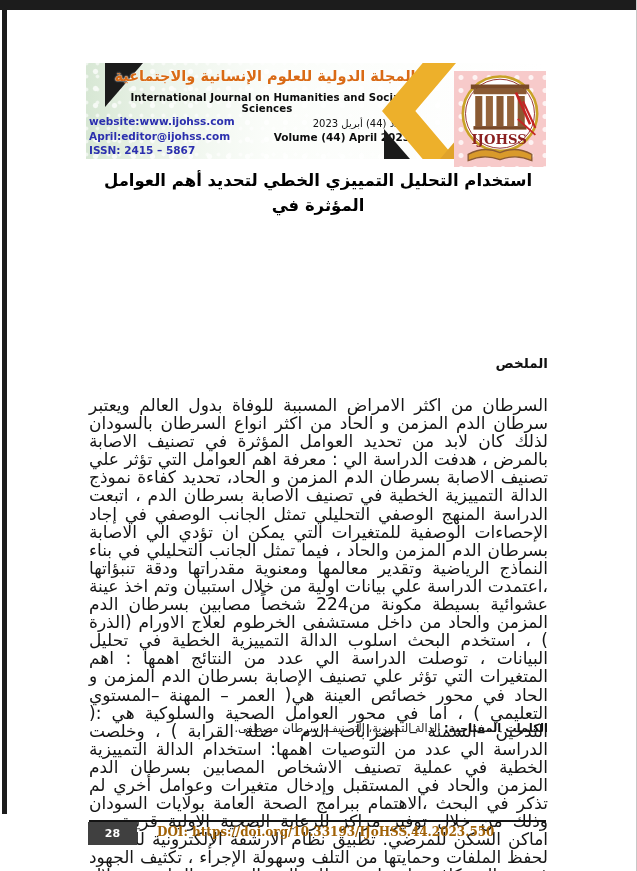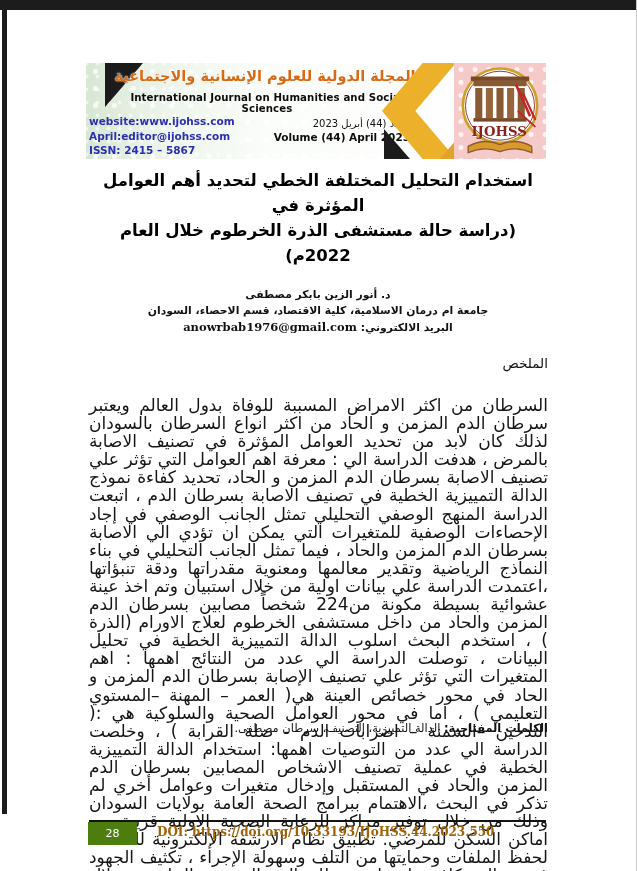--- a/index.html
+++ b/index.html
@@ -31,44 +31,44 @@
   .issue{position:absolute;left:178px;top:55px;width:146px;text-align:right;}
   .issue-ar{font-size:10px;direction:rtl;color:#111;}
   .issue-en{font-size:10.5px;font-weight:bold;color:#0d0d0d;margin-top:2px;}
   .chev-zone{position:absolute;right:90px;top:0;width:74px;height:96px;}
   .chev-gold{position:absolute;inset:0;background:#edb02b;
     clip-path:polygon(55% 0,100% 0,45% 50%,100% 100%,55% 100%,0 50%);}
   .chev-black{position:absolute;left:2px;bottom:0;width:26px;height:30px;background:#1b1b1b;
     clip-path:polygon(0 0,100% 100%,0 100%);}
   .chev-gold2{position:absolute;right:-6px;bottom:0;width:22px;height:26px;background:#e0a32a;
     clip-path:polygon(100% 0,100% 100%,0 100%);}
-  .pink-panel{position:absolute;right:0;top:0;width:92px;height:96px;background:#f7caca;}
+  .pink-panel{position:absolute;right:0;top:8px;width:92px;height:96px;background:#f7caca;}
   .pink-panel .floral{position:absolute;inset:0;
     background-image:radial-gradient(circle,rgba(255,255,255,0.9) 2px,rgba(255,255,255,0) 3px);
     background-size:14px 13px;opacity:.85;}
   .logo-wrap{position:absolute;right:1px;top:2px;width:90px;height:92px;}
 
   
   .paper-title{position:absolute;left:88px;top:168px;width:460px;text-align:center;
     font-weight:bold;font-size:16.5px;line-height:25px;color:#000;direction:rtl;}
   .author-block{position:absolute;left:88px;top:287px;width:460px;text-align:center;
     font-weight:bold;font-size:10.8px;line-height:16px;direction:rtl;}
   .author-email-line{direction:rtl;}
   .author-email-line .mail{font-family:"DejaVu Serif",serif;font-size:11.5px;}
 
-  .abs-head{position:absolute;right:89px;top:355px;font-weight:normal;font-size:13.5px;direction:rtl;}
+  .abs-head{position:absolute;right:89px;top:355px;font-weight:bold;font-size:13.5px;direction:rtl;}
   .abs-body{position:absolute;left:89px;top:379px;width:459px;direction:rtl;
     text-align:justify;font-size:17px;line-height:18.1px;color:#151515;}
   .keywords{position:absolute;left:89px;top:721px;width:459px;direction:rtl;font-size:11.4px;}
   .keywords .kw-label{font-weight:bold;}
 
   
   .footer-rule{position:absolute;left:89px;top:820px;width:457px;height:2px;background:#141414;}
-  .page-badge{position:absolute;left:88px;top:822px;width:49px;height:23px;background:#4d7c0f;
-    color:#ffffff;font-weight:normal;font-size:11px;display:flex;align-items:center;justify-content:center;}
+  .page-badge{position:absolute;left:88px;top:822px;width:49px;height:23px;background:#404040;
+    color:#ffffff;font-weight:bold;font-size:11px;display:flex;align-items:center;justify-content:center;}
   .doi{position:absolute;left:147px;top:825px;font-weight:bold;font-size:12px;color:#a16207;
     font-family:"DejaVu Serif",serif;white-space:nowrap;margin-left:10px;}
 </style>
 </head>
 <body>
 
 <div class="page">
 
   <div class="top-border"></div>
   <div class="left-border"></div>
@@ -121,32 +121,23 @@
 
           <text x="49" y="80" text-anchor="middle" font-size="15" font-weight="bold" fill="#8a1f1f" font-family="DejaVu Serif, serif">IJOHSS</text>
 
           <path d="M14 92 Q32 82 50 90 Q68 82 86 92 L86 99 Q68 91 50 98 Q32 91 14 99 Z" fill="#d99a2b" stroke="#8a5a33" stroke-width="1.5"></path>
         </svg>
       </div>
     </div>
   </div>
 
   <div class="paper-title">
-    <div>استخدام التحليل  المختلفة الخطي لتحديد أهم العوامل المؤثرة في</div>
-    <div>(دراسة حالة مستشفى الذرة الخرطوم خلال العام 2022م)</div>
+    <div>استخدام التحليل  التمييزي الخطي لتحديد أهم العوامل المؤثرة في</div>
   </div>
 
-  <div class="author-block">
-    <div>د. أنور الزين بابكر مصطفى</div>
-    <div>جامعة ام درمان الاسلامية، كلية الاقتصاد، قسم الاحصاء، السودان</div>
-    <div class="author-email-line">
-      <span>البريد الالكتروني:</span>
-      <span class="mail">anowrbab1976@gmail.com</span>
-    </div>
-  </div>
 
   <div class="abs-head">الملخص</div>
   <p class="abs-body">السرطان من اكثر الامراض المسببة للوفاة بدول العالم ويعتبر سرطان الدم المزمن و الحاد من اكثر انواع السرطان بالسودان لذلك كان لابد من تحديد العوامل المؤثرة في تصنيف الاصابة بالمرض ، هدفت الدراسة الي : معرفة اهم العوامل التي تؤثر علي تصنيف الاصابة بسرطان الدم المزمن و الحاد، تحديد كفاءة نموذج الدالة التمييزية الخطية في تصنيف الاصابة بسرطان الدم ، اتبعت الدراسة المنهج الوصفي التحليلي تمثل الجانب الوصفي في إجاد الإحصاءات الوصفية للمتغيرات التي يمكن ان تؤدي الي الاصابة بسرطان الدم المزمن والحاد ، فيما تمثل الجانب التحليلي في بناء النماذج الرياضية وتقدير معالمها ومعنوية مقدراتها ودقة تنبؤاتها ،اعتمدت الدراسة علي بيانات اولية من خلال استبيان وتم اخذ عينة عشوائية بسيطة مكونة من224 شخصاً مصابين بسرطان الدم المزمن والحاد من داخل مستشفى الخرطوم لعلاج الاورام (الذرة ) ، استخدم البحث اسلوب الدالة التمييزية الخطية في تحليل البيانات ، توصلت الدراسة الي عدد من النتائج اهمها : اهم المتغيرات التي تؤثر علي تصنيف الإصابة بسرطان الدم المزمن و الحاد في محور خصائص العينة هي( العمر – المهنة –المستوي التعليمي ) ، اما في محور العوامل الصحية والسلوكية هي :( التدخين –السمنة – اضرابات الدم - صلة القرابة ) ، وخلصت الدراسة الي عدد من التوصيات اهمها: استخدام الدالة التمييزية الخطية في عملية تصنيف الاشخاص المصابين بسرطان الدم المزمن والحاد في المستقبل وإدخال متغيرات وعوامل أخري لم تذكر في البحث ،الاهتمام ببرامج الصحة العامة بولايات السودان وذلك من خلال توفير مراكز للرعاية الصحية الاولية قريبة من اماكن السكن للمرضي. تطبيق نظام الارشفة الإلكترونية للملفات لحفظ الملفات وحمايتها من التلف وسهولة الإجراء ، تكثيف الجهود في مجال مكافحة انتشار سرطان الدم المزمن والحاد من خلال برامج التوعوية بمخاطر الاصابة بالمرض وضرورة التشخيص المبكر وتلقي جرعات العلاج اللازمة ، ضرروه اهتمام الجهات المختصة بتقديم الاعانات والدعم الاقتصادي لأسر مرضي سرطان الدم محدودي الدخل بالولايات المختلفة اثناء فترة تلقي العلاج بالمراكز العلاجية المختلفة.</p>
 
   <div class="keywords">
     <span class="kw-label">الكلمات المفتاحية:</span>
     <span>الدالة التمييزية، التصنيف، سرطان مصطفى.</span>
   </div>
 
   <div class="footer-rule"></div>

